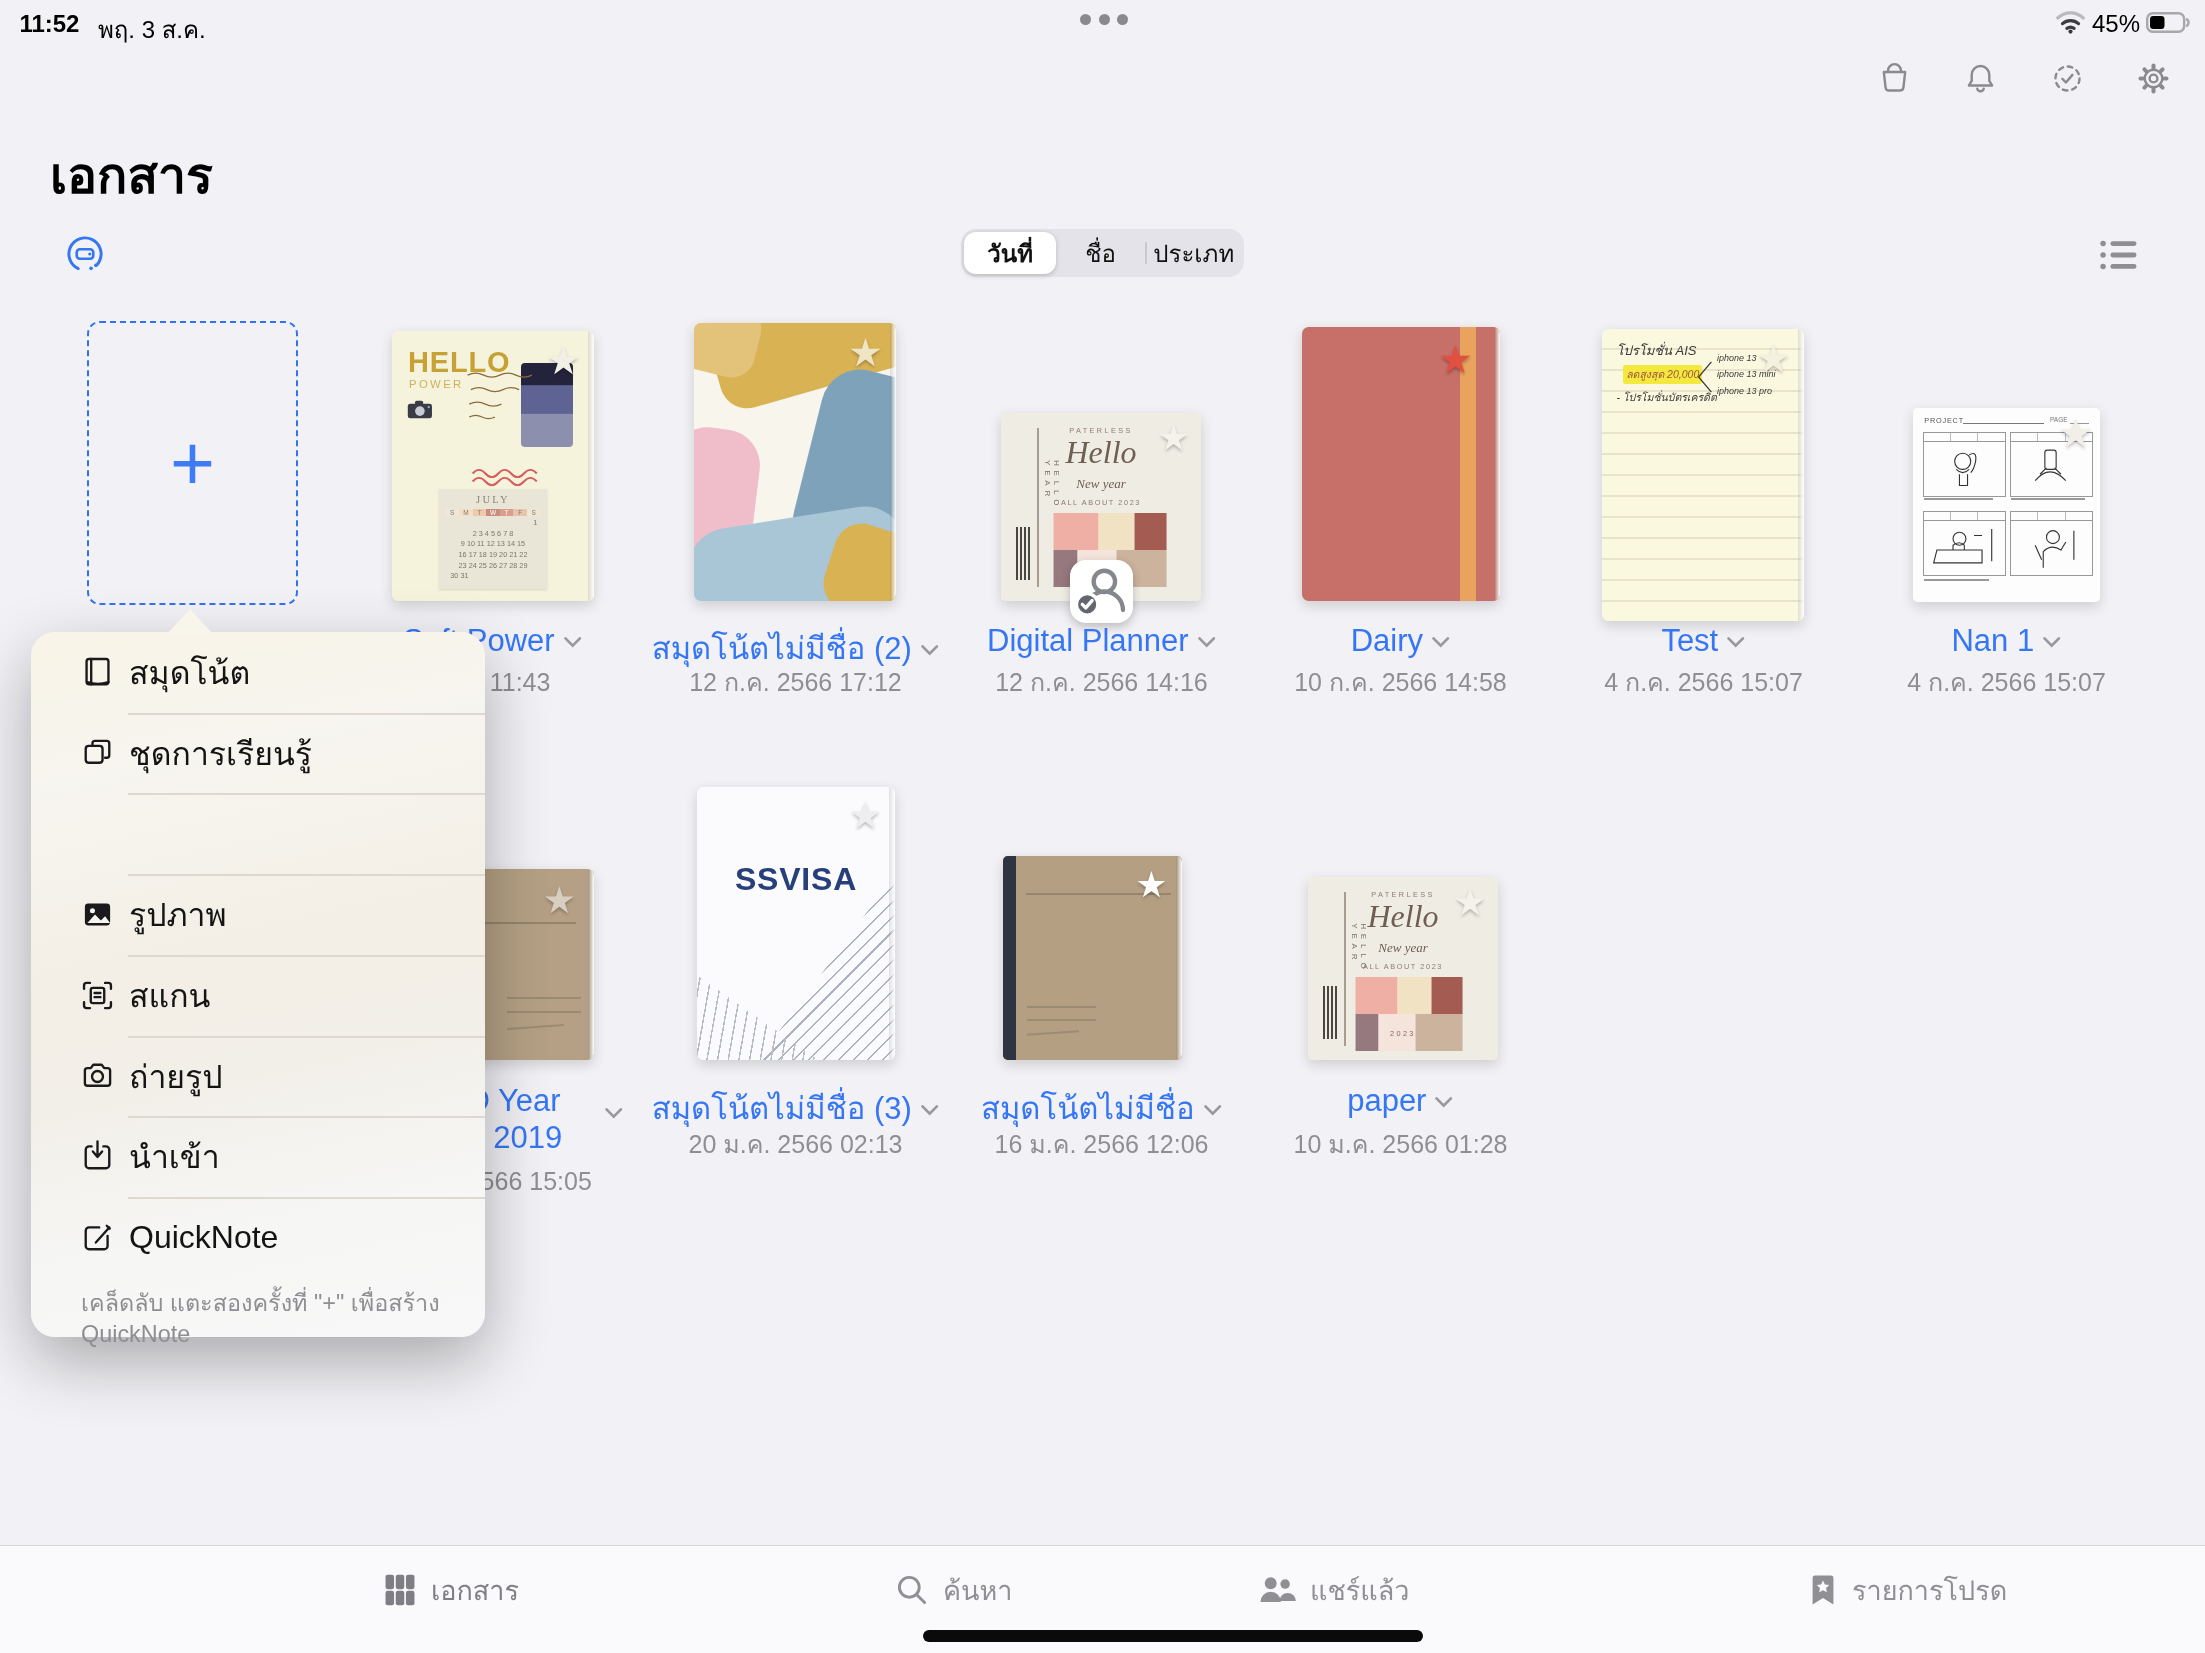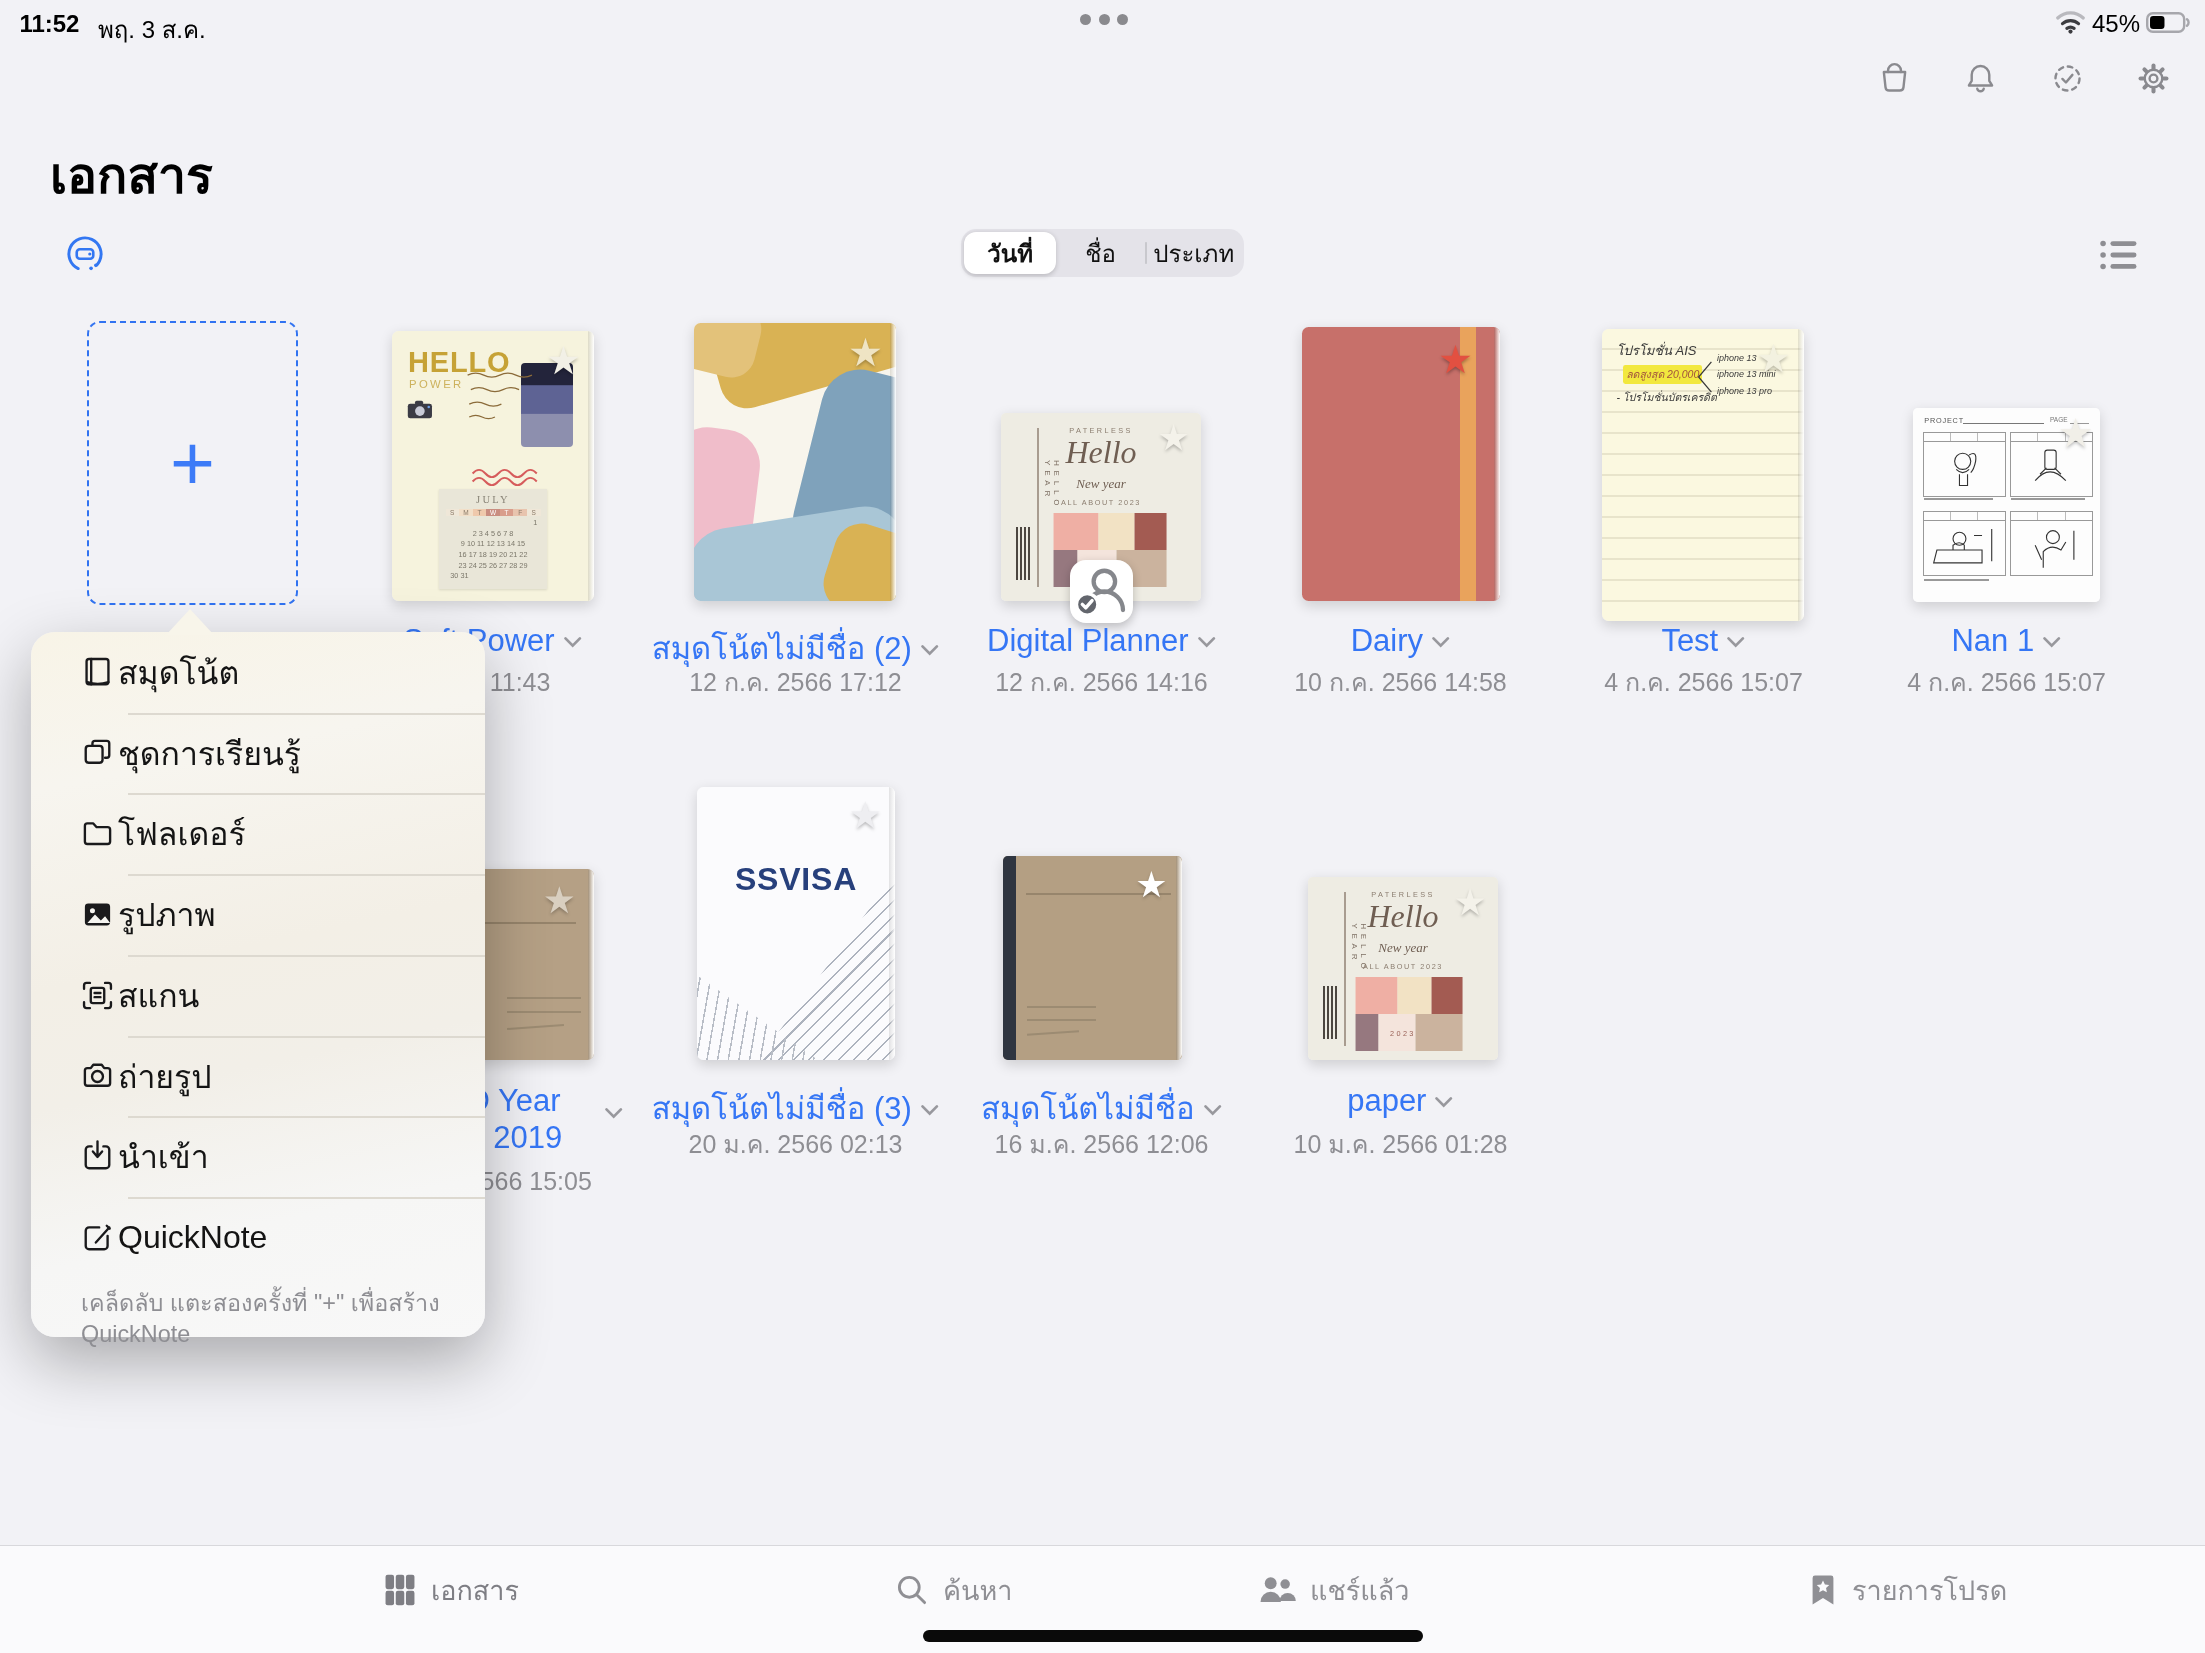--- a/index.html
+++ b/index.html
@@ -46,21 +46,21 @@
   .hc-year{position:absolute;font-size:7.3px;letter-spacing:2.4px;color:#9A6257;}
   
   .lined{background:#FBF8E0;background-image:repeating-linear-gradient(to bottom,transparent 0 19.4px,#E8E4CB 19.4px 21px);}
   
   .menu-panel{position:absolute;left:31px;top:632px;width:454px;height:705px;border-radius:24px;
      background:linear-gradient(168deg,#F8F4E7 0%,#F7F5EF 20%,#F3EFE6 45%,#F2EFE8 60%,#F6F6F5 80%,#F8F8F8 100%);
      box-shadow:0 24px 65px rgba(0,0,0,.30);z-index:20;}
   .menu-arrow{position:absolute;left:166px;top:609px;width:0;height:0;border-left:24px solid transparent;border-right:24px solid transparent;border-bottom:26px solid #F8F5EA;z-index:21;}
   .menu-item{position:absolute;left:0;width:100%;height:81px;display:flex;align-items:center;}
   .menu-item .mi-icon{width:37px;height:37px;margin-left:48px;}
-  .menu-item .mi-label{margin-left:2px;font-size:32px;color:#141414;}
+  .menu-item .mi-label{margin-left:13px;font-size:32px;color:#141414;}
   .menu-sep{position:absolute;left:97px;right:0;height:1.6px;background:#DDD9D0;}
   .menu-tip{position:absolute;left:50px;top:652px;font-size:23.4px;color:#8E8E93;}
   
   .tabbar{position:absolute;left:0;right:0;top:1545px;height:108px;background:#FAFAFC;border-top:1.6px solid #D8D8DC;z-index:30;}
   .tab{position:absolute;top:22.6px;display:flex;align-items:center;gap:13px;color:#8F8F94;font-size:27px;}
   .home-indicator{position:absolute;left:923px;top:1630px;width:500px;height:12px;border-radius:6.5px;background:#0A0A0A;z-index:31;}
   
   .hand{color:#3A3A3A;}
 </style>
 </head>
@@ -459,26 +459,20 @@
 
     <div class="menu-item" style="top:81px;">
       <svg class="mi-icon" viewBox="0 0 44 44" fill="none" stroke="#1A1A1C" stroke-width="2.8" stroke-linecap="round" stroke-linejoin="round">
         <path d="M16 12 v-2 a3 3 0 0 1 3 -3 h14 a3 3 0 0 1 3 3 v14 a3 3 0 0 1 -3 3 h-2"></path>
         <rect x="8" y="13" width="20" height="20" rx="3.5"></rect>
       </svg>
       <div class="mi-label">ชุดการเรียนรู้</div>
     </div>
     <div class="menu-sep" style="top:161px;"></div>
 
-    <div class="menu-item" style="top:161px;">
-      <svg class="mi-icon" viewBox="0 0 44 44" fill="none" stroke="#1A1A1C" stroke-width="2.8" stroke-linecap="round" stroke-linejoin="round">
-        <path d="M7 13 a3 3 0 0 1 3 -3 h7 l4 4.5 h13 a3 3 0 0 1 3 3 v14 a3 3 0 0 1 -3 3 H10 a3 3 0 0 1 -3 -3 Z"></path>
-      </svg>
-      <div class="mi-label">โฟลเดอร์</div>
-    </div>
     <div class="menu-sep" style="top:242px;"></div>
 
     <div class="menu-item" style="top:242px;">
       <svg class="mi-icon" viewBox="0 0 44 44">
         <rect x="7" y="9" width="30" height="26" rx="4" fill="#1A1A1C"></rect>
         <circle cx="16" cy="17.5" r="3" fill="#F6F5F1"></circle>
         <path d="M10 32 l9 -10 l7 7 l5 -5 l6 8 Z" fill="#F6F5F1"></path>
       </svg>
       <div class="mi-label">รูปภาพ</div>
     </div>

